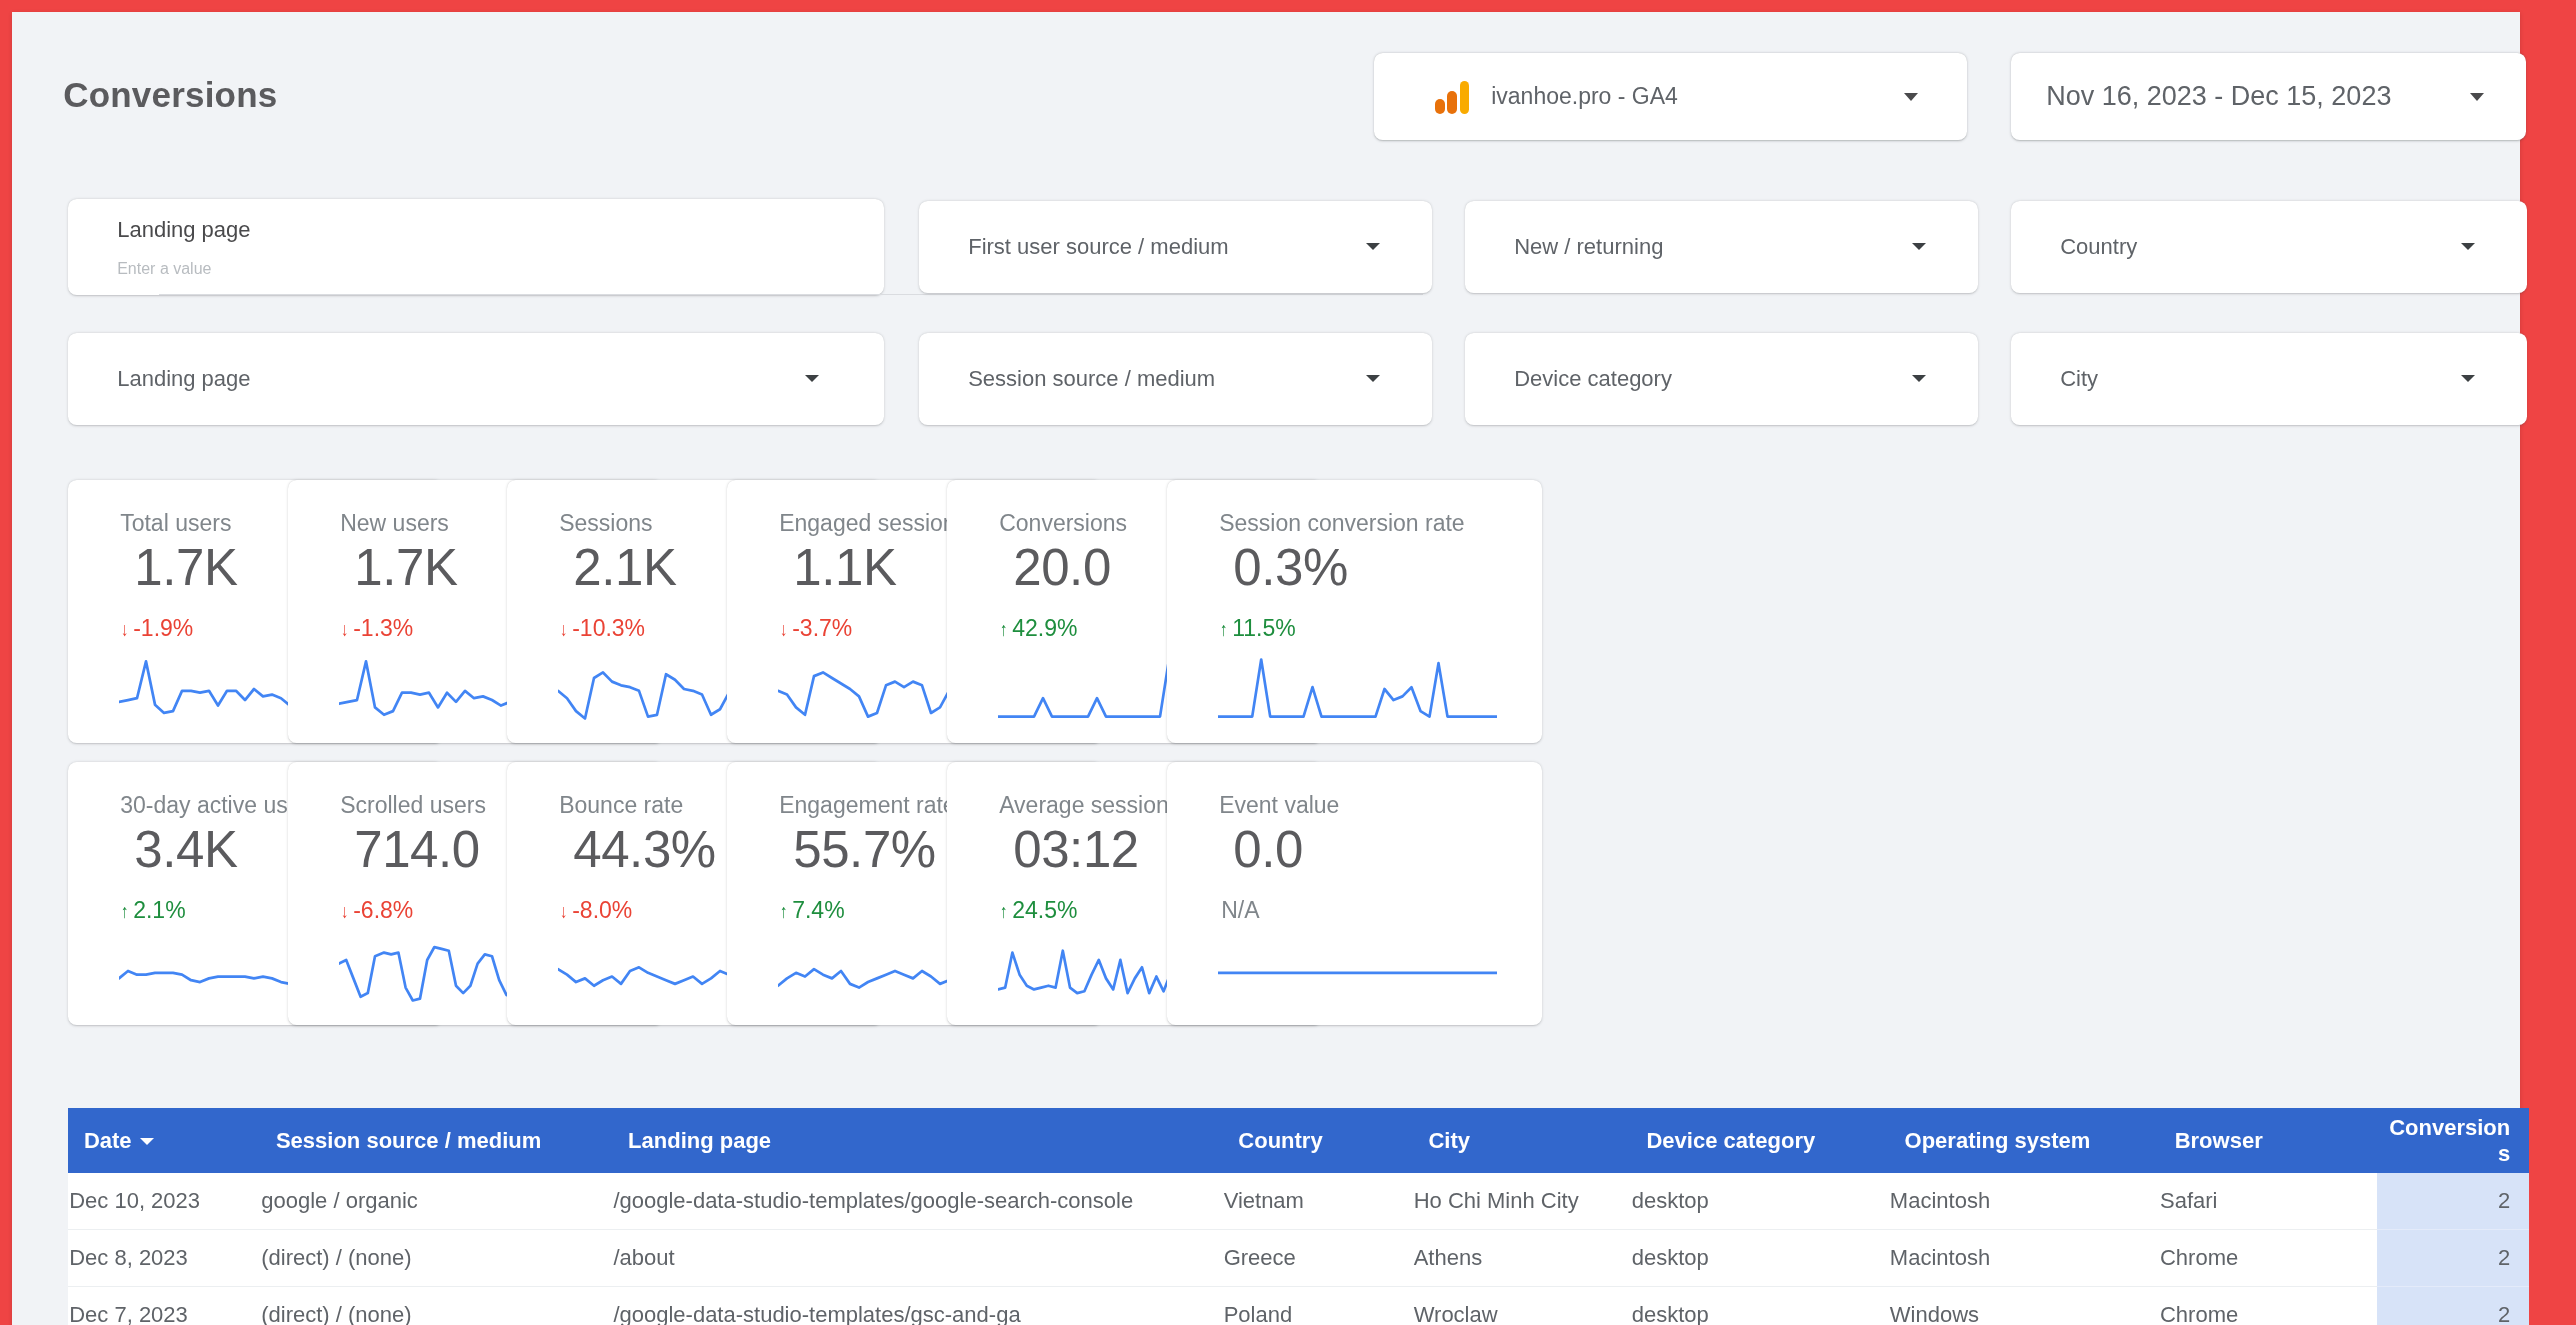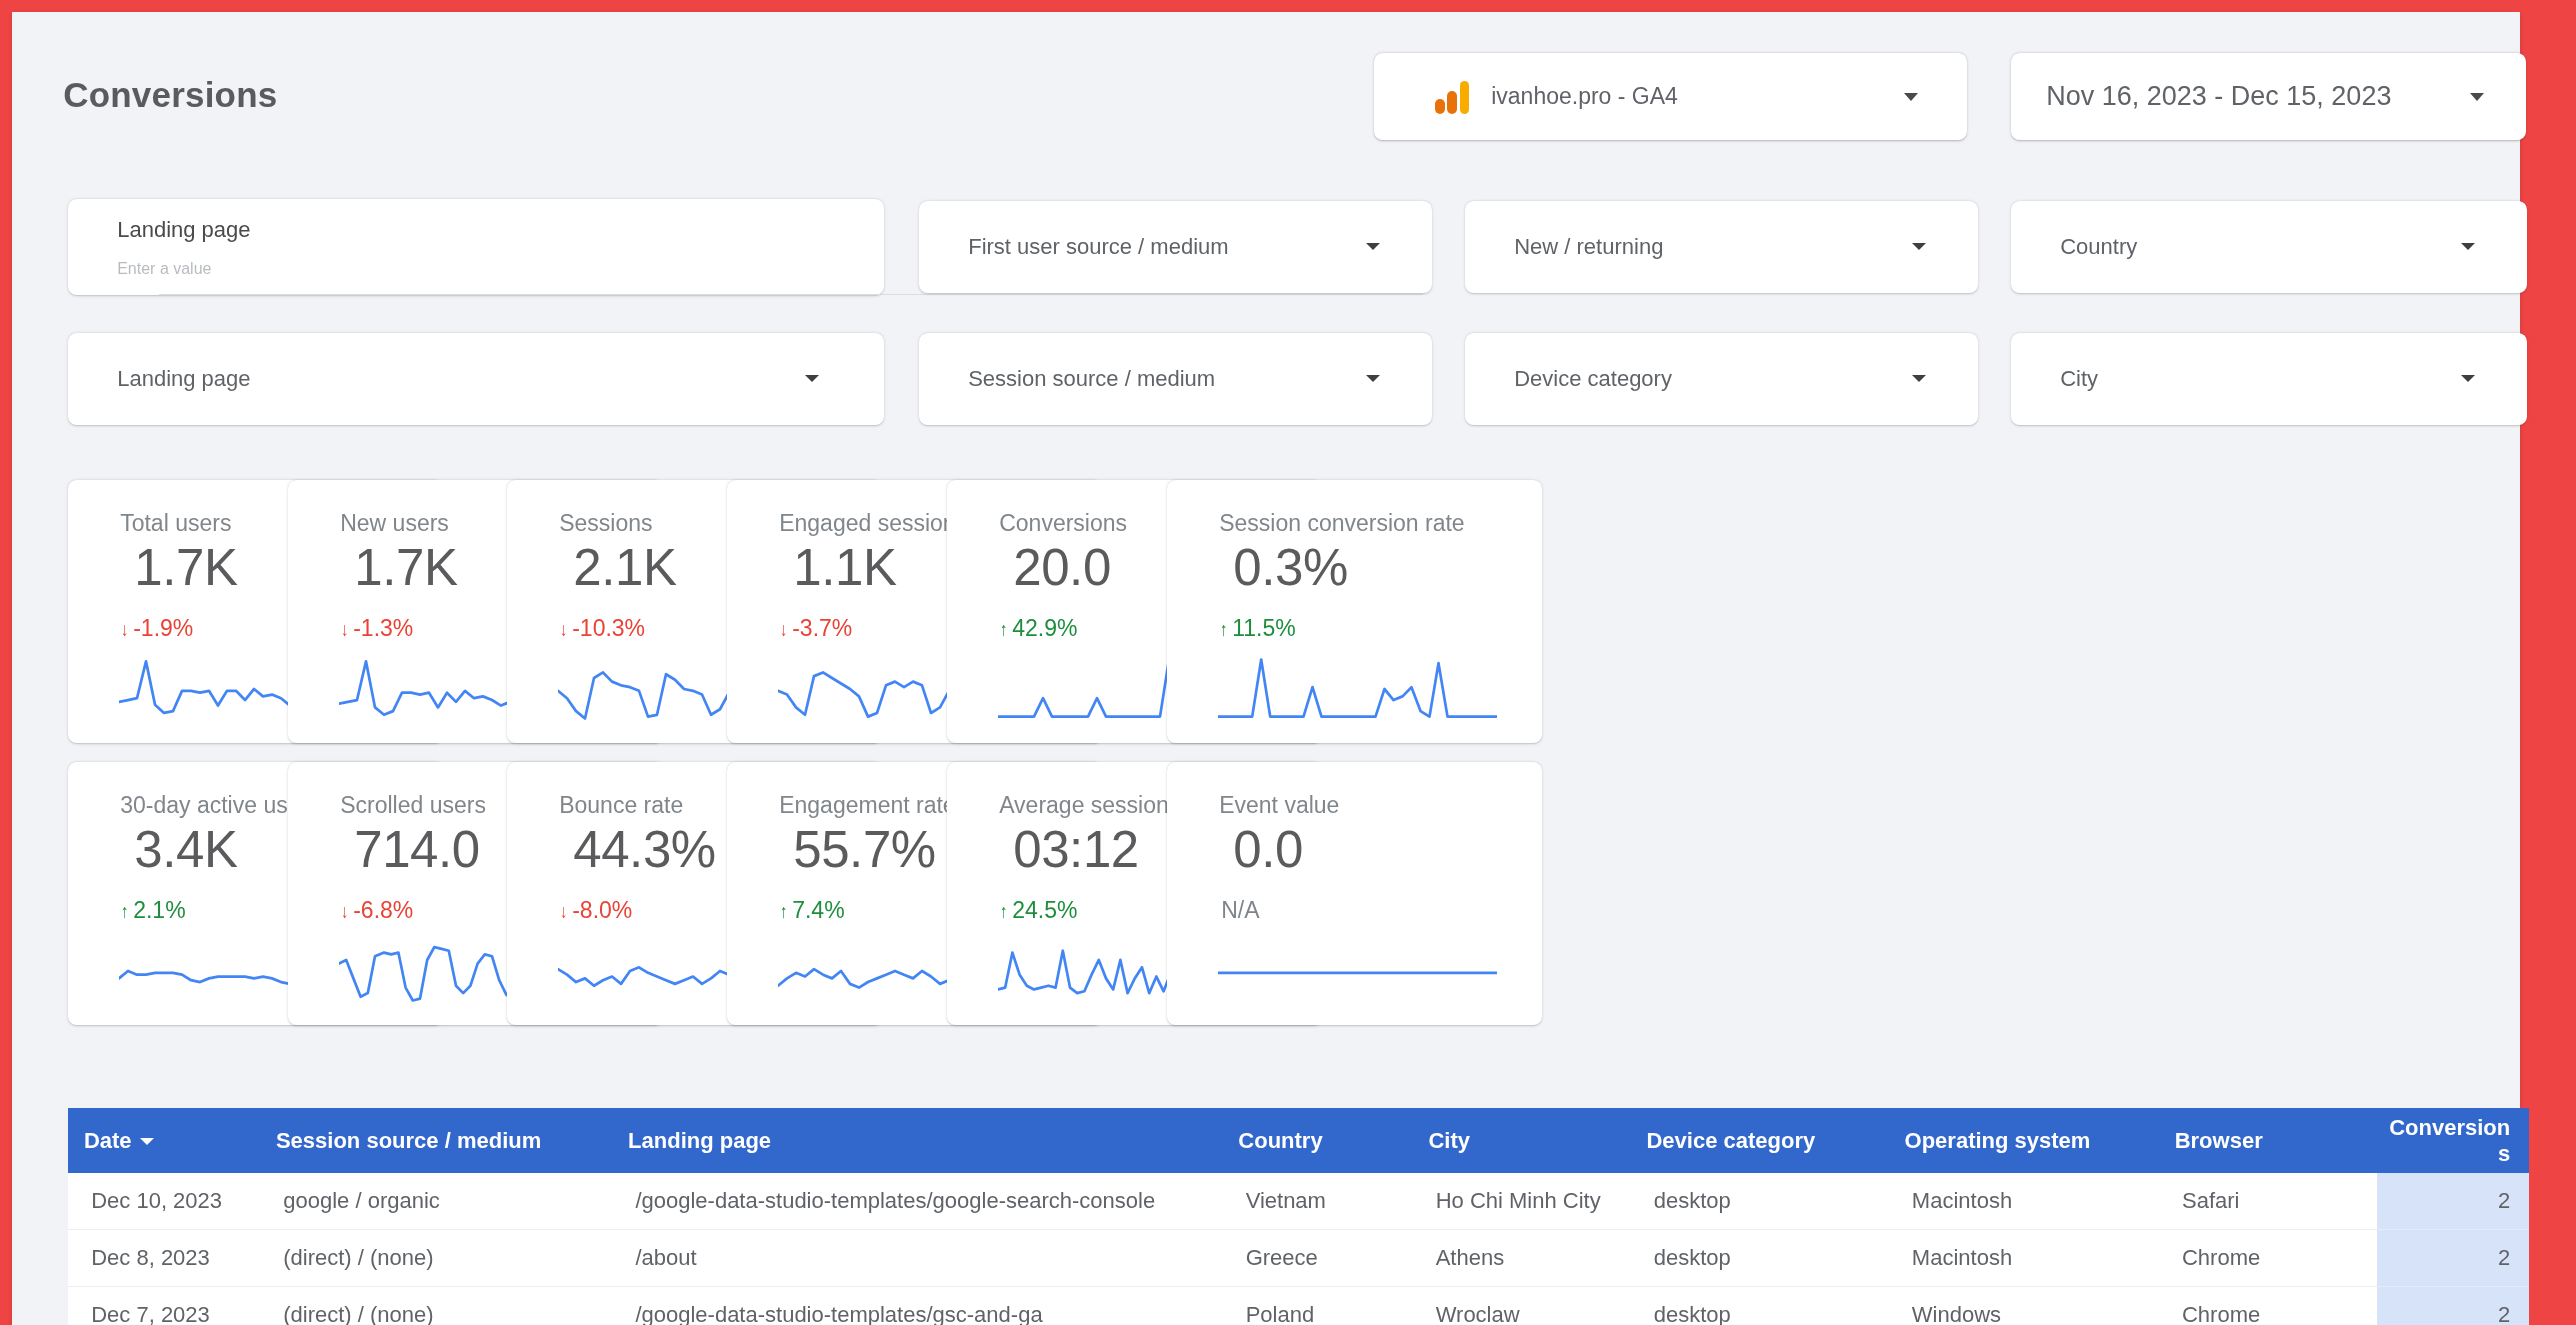--- a/index.html
+++ b/index.html
@@ -253,21 +253,21 @@
     white-space: normal;
     overflow-wrap: break-word;
   }
   table.dt thead th.num {
     text-align: right;
     padding: 0 19px 0 7px;
   }
   table.dt tbody td {
     font-size: 22px;
     color: #5f6368;
-    padding: 0 0 0 23px;
+    padding: 0 0 0 1px;
     height: 56px;
     border-bottom: 0.9px solid #eceff1;
     white-space: nowrap;
     overflow: hidden;
     text-overflow: clip;
   }
   table.dt tbody td.num {
     text-align: right;
     padding: 0 19px 0 7px;
     background: #d7e3f8;

